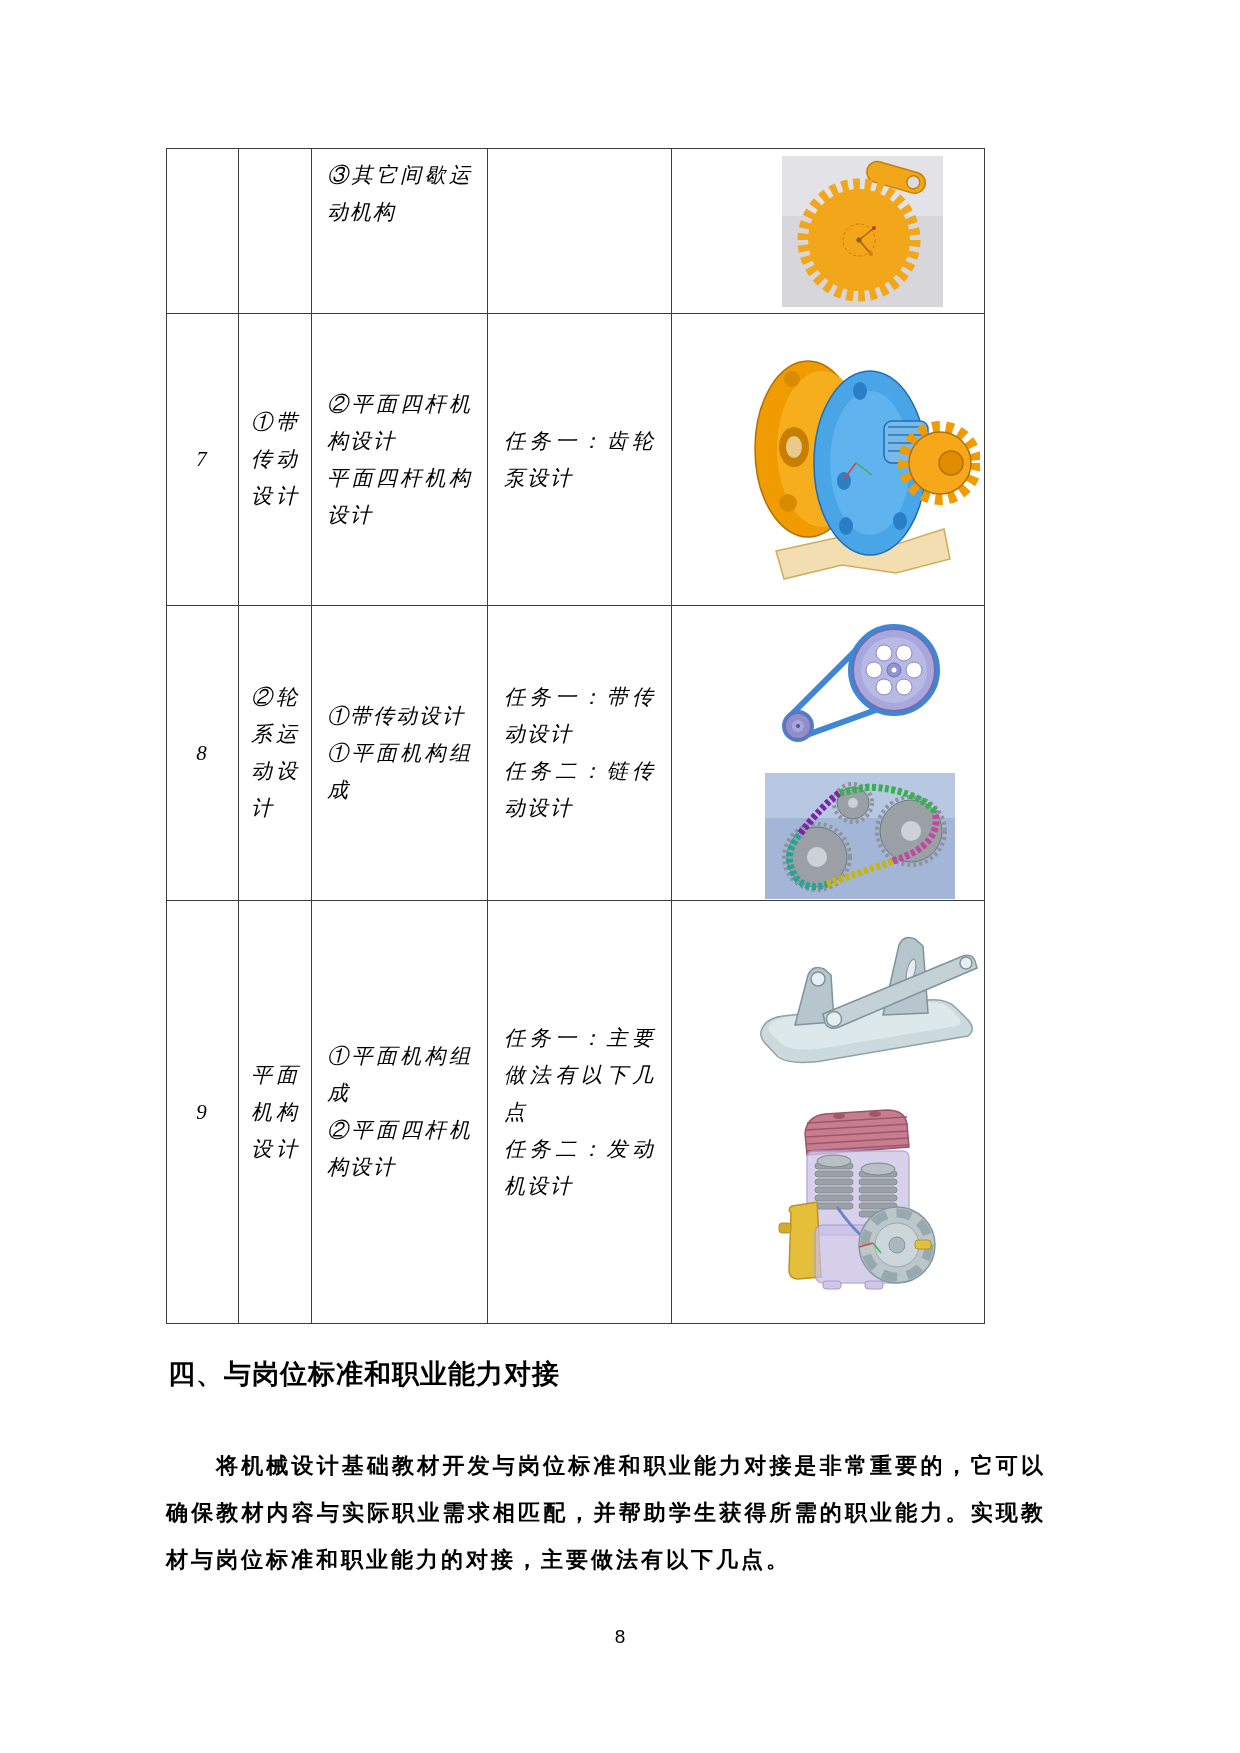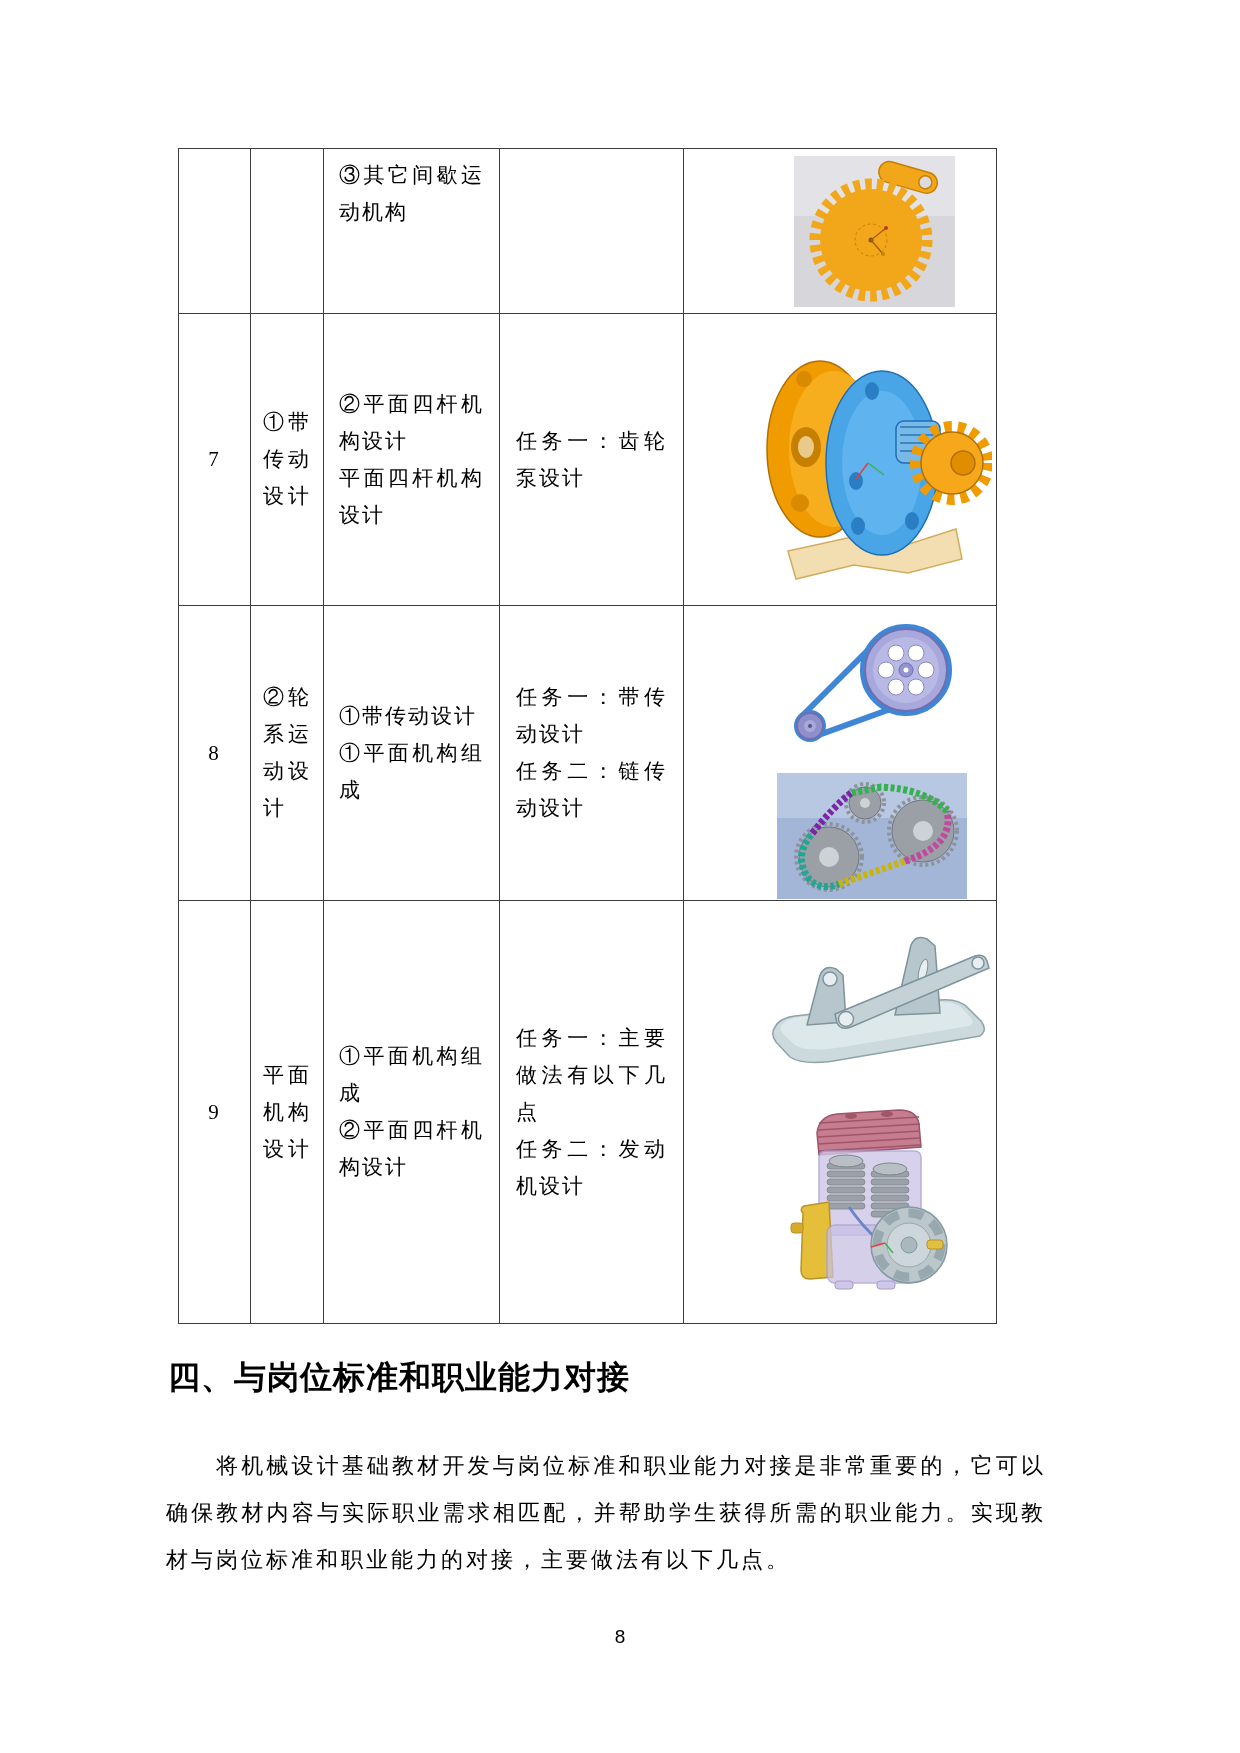--- a/index.html
+++ b/index.html
@@ -1,39 +1,39 @@
 <!DOCTYPE html>
 <html><head>
 <meta charset="utf-8">
 <style>
   * { margin:0; padding:0; box-sizing:border-box; }
   html,body { background:#e9e9e9; }
   body { width:1240px; height:1753px; position:relative;
          font-family:"Liberation Serif","DejaVu Serif",serif; color:#000; }
   .page { position:absolute; left:0; top:0; width:1240px; height:1753px; background:#ffffff; }
 
-  table.course { position:absolute; left:178px; top:148px; width:818px;
-                 border-collapse:collapse; table-layout:fixed; background:#fff; }
+  table.course { position:absolute; left:166px; top:148px; width:818px;
+                 border-collapse:collapse; table-layout:fixed; background:#fff;font-style:italic; }
   table.course td { border:1.5px solid #3c3c3c; font-size:21px; letter-spacing:2px;
                     line-height:37px; vertical-align:middle; overflow:hidden; }
   td.num   { text-align:center; letter-spacing:0; }
   td.title { padding:0 12px; text-align:justify; text-align-last:justify; }
   td.content { padding:6px 15px; text-align:justify; }
   td.content.top { vertical-align:top; padding-top:8px; }
   td.task  { padding:6px 16px; text-align:justify; }
   td.imgcell { position:relative; padding:0; }
   .imgbox { position:absolute; }
   .imgbox svg { display:block; }
 
   .section-heading { position:absolute; left:168px; top:1356px; width:900px;
                      font-family:"Liberation Sans","DejaVu Sans",sans-serif;
-                     font-size:32px; font-weight:bold; letter-spacing:1px; color:#000; }
+                     font-size:27px; font-weight:bold; letter-spacing:1px; color:#000; }
   .body-paragraph { position:absolute; left:166px; top:1442px; width:880px;
                     font-size:22px; letter-spacing:3px; line-height:47px;
-                    text-align:justify; text-indent:50px; color:#000; }
+                    text-align:justify; text-indent:50px; color:#000;font-weight:bold; }
   .page-number { position:absolute; left:0; top:1626px; width:1240px; text-align:center;
                  font-family:"Liberation Sans","DejaVu Sans",sans-serif; font-size:19px; color:#000; }
 </style>
 </head>
 <body>
 
 <div class="page">
 
   <table class="course">
     <colgroup>

